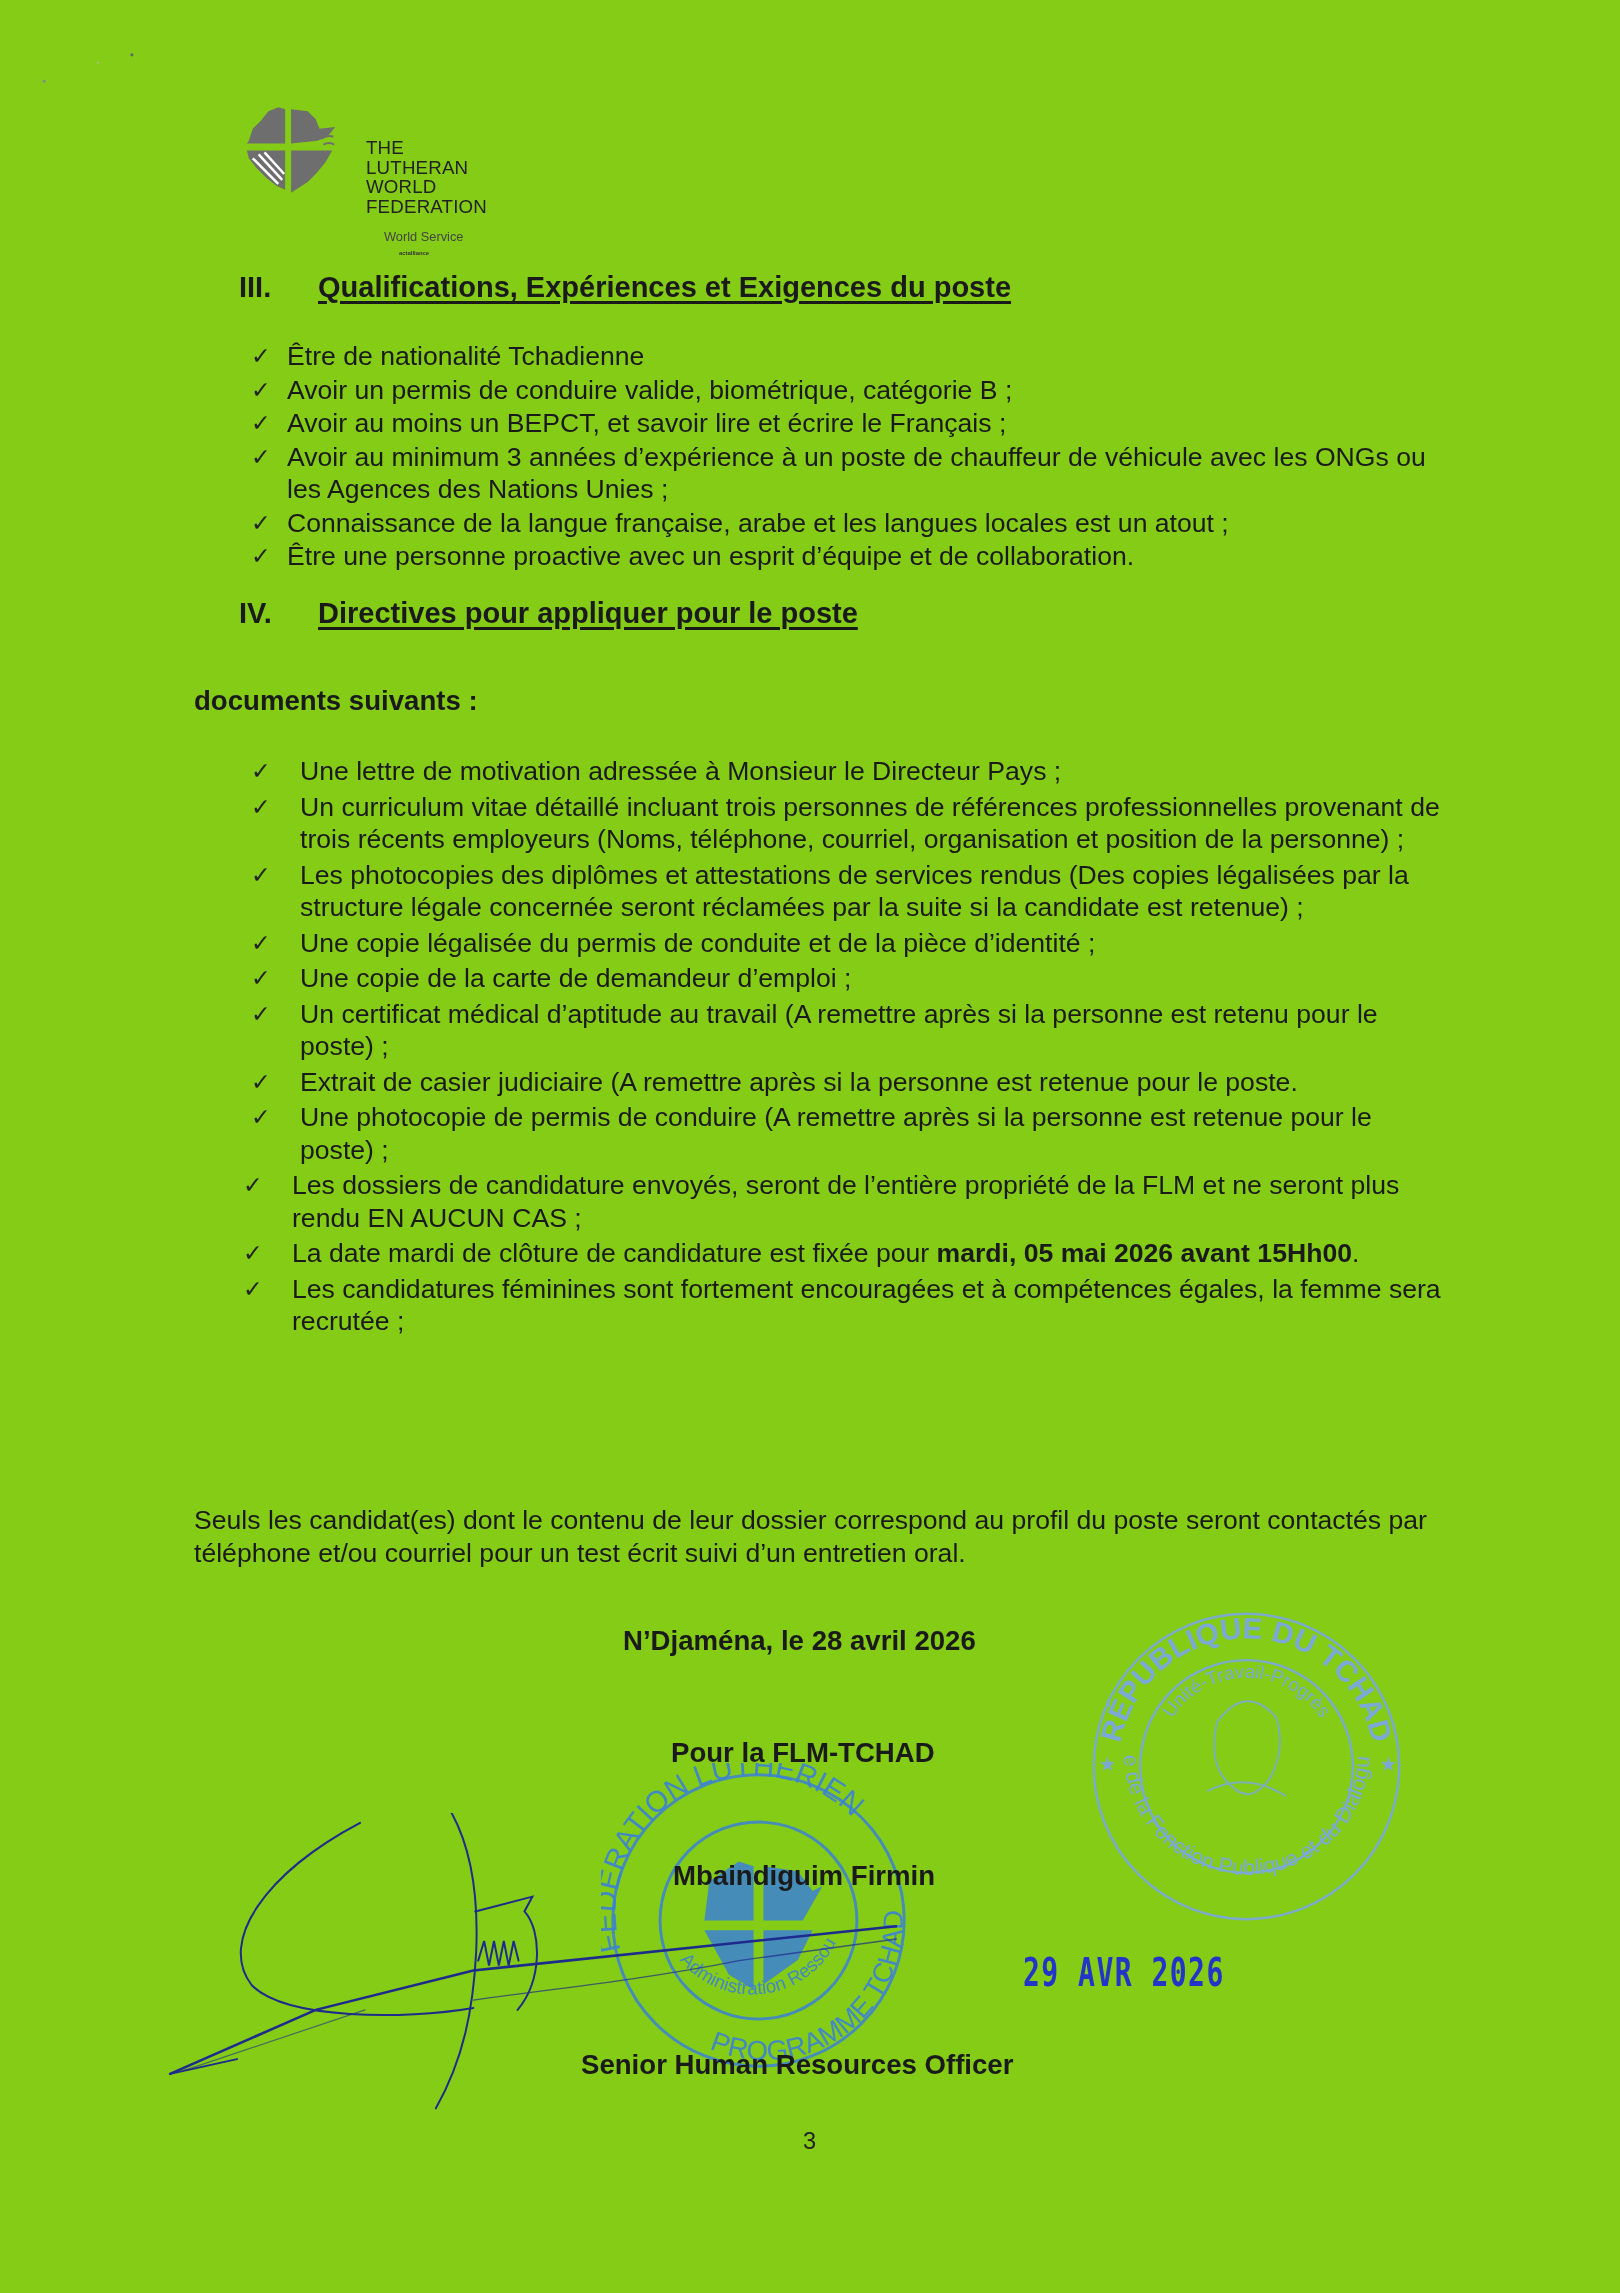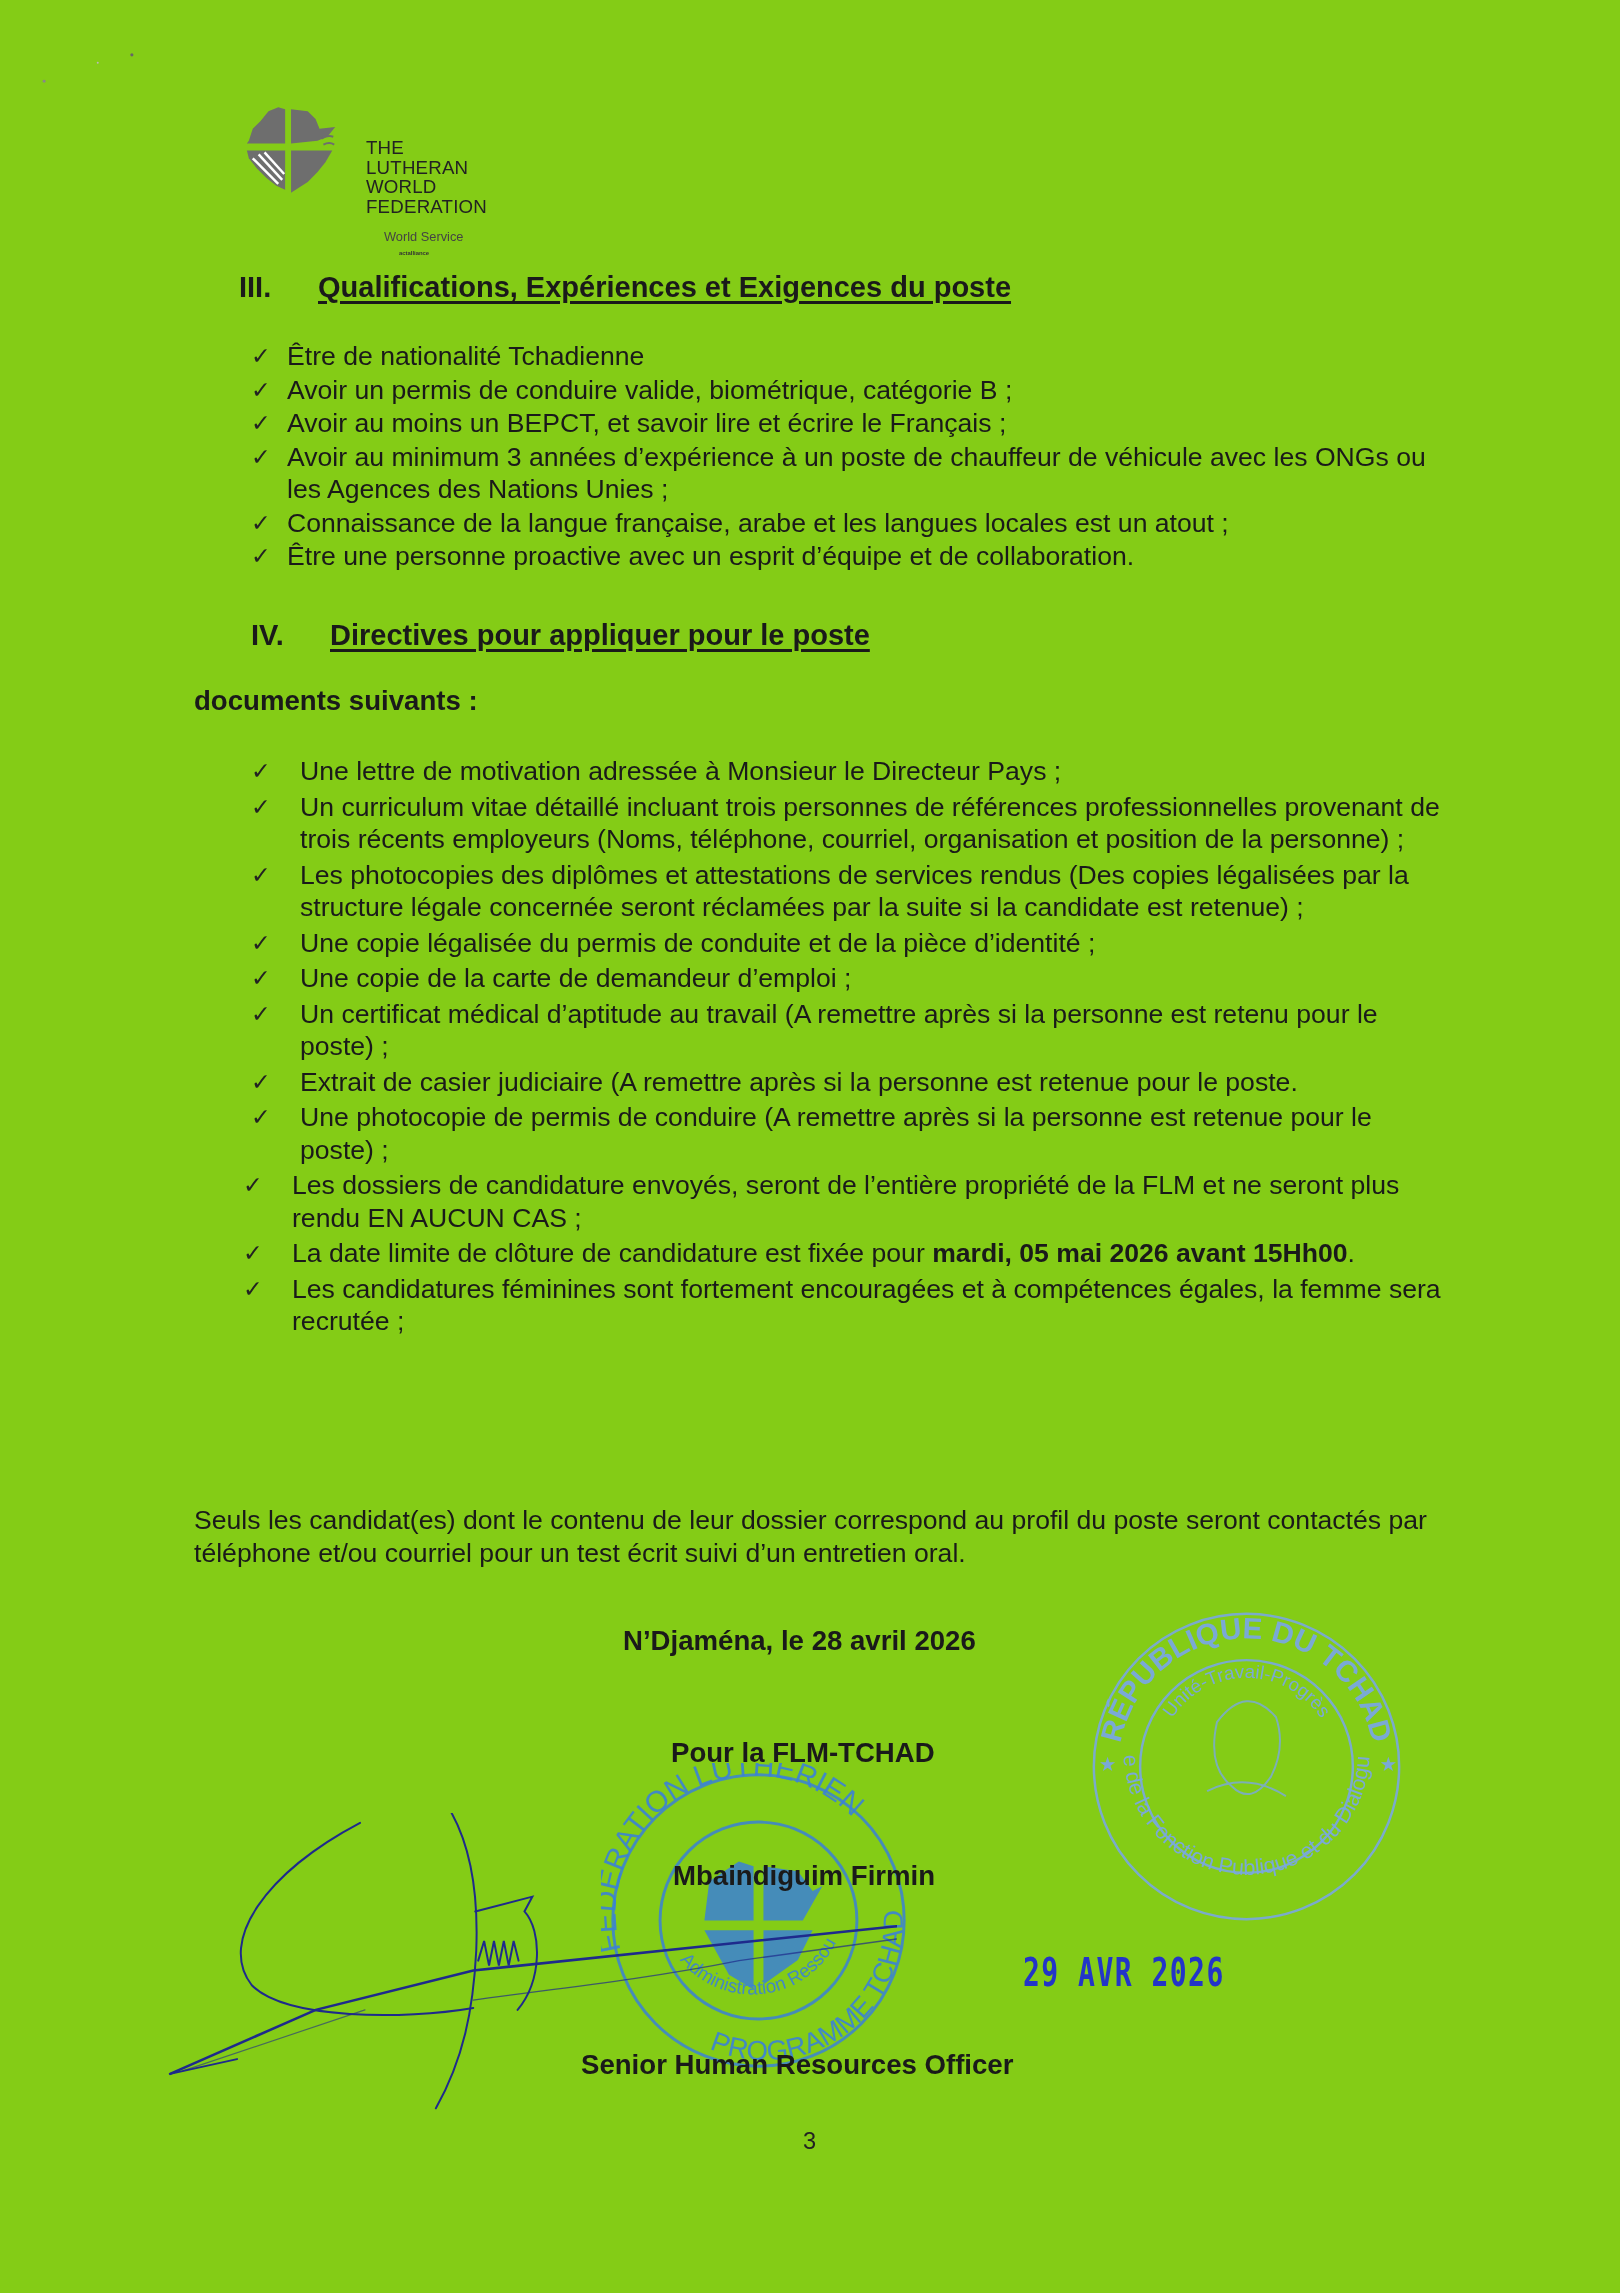--- a/index.html
+++ b/index.html
@@ -105,21 +105,21 @@
     <li>
         <span class="chk">✓</span>
         <span class="txt">Connaissance de la langue française, arabe et les langues locales est un atout ;</span>
       </li>
     <li>
         <span class="chk">✓</span>
         <span class="txt" style="margin-left:36px"> Être une personne proactive avec un esprit d’équipe et de collaboration.</span>
       </li>
   </ul>
 
-  <div class="sec" style="top:619px;margin-left:12px;">
+  <div class="sec" style="top:597px;">
     <span class="num">IV.</span><span class="ttl">Directives pour appliquer pour le poste</span>
   </div>
 
   <div class="intro">
     <span>documents suivants :</span>
   </div>
 
   <ul class="list list2">
     <li>
         <span class="chk">✓</span>
@@ -152,21 +152,21 @@
     <li>
         <span class="chk">✓</span>
         <span class="txt">Une photocopie de permis de conduire (A remettre après si la personne est retenue pour le poste) ;</span>
       </li>
     <li class="shift">
         <span class="chk" style="left:-7.9px">✓</span>
         <span class="txt">Les dossiers de candidature envoyés, seront de l’entière propriété de la FLM et ne seront plus rendu EN AUCUN CAS ;</span>
       </li>
     <li class="shift">
         <span class="chk" style="left:-7.9px">✓</span>
-        <span class="txt"><span>La date limite de clôture de candidature est fixée pour </span><b>mardi, 05 mai 2026 avant 15Hh00</b><span>.</span></span>
+        <span class="txt"><span>La date mardi de clôture de candidature est fixée pour </span><b>mardi, 05 mai 2026 avant 15Hh00</b><span>.</span></span>
       </li>
     <li class="shift">
         <span class="chk" style="left:-7.9px">✓</span>
         <span class="txt">Les candidatures féminines sont fortement encouragées et à compétences égales, la femme sera recrutée ;</span>
       </li>
   </ul>
 
   <div class="closing">Seuls les candidat(es) dont le contenu de leur dossier correspond au profil du poste seront contactés par téléphone et/ou courriel pour un test écrit suivi d’un entretien oral.</div>
 
   <svg class="abs" style="left:1079px;top:1604px" width="335" height="325" viewBox="0 0 340 330">

